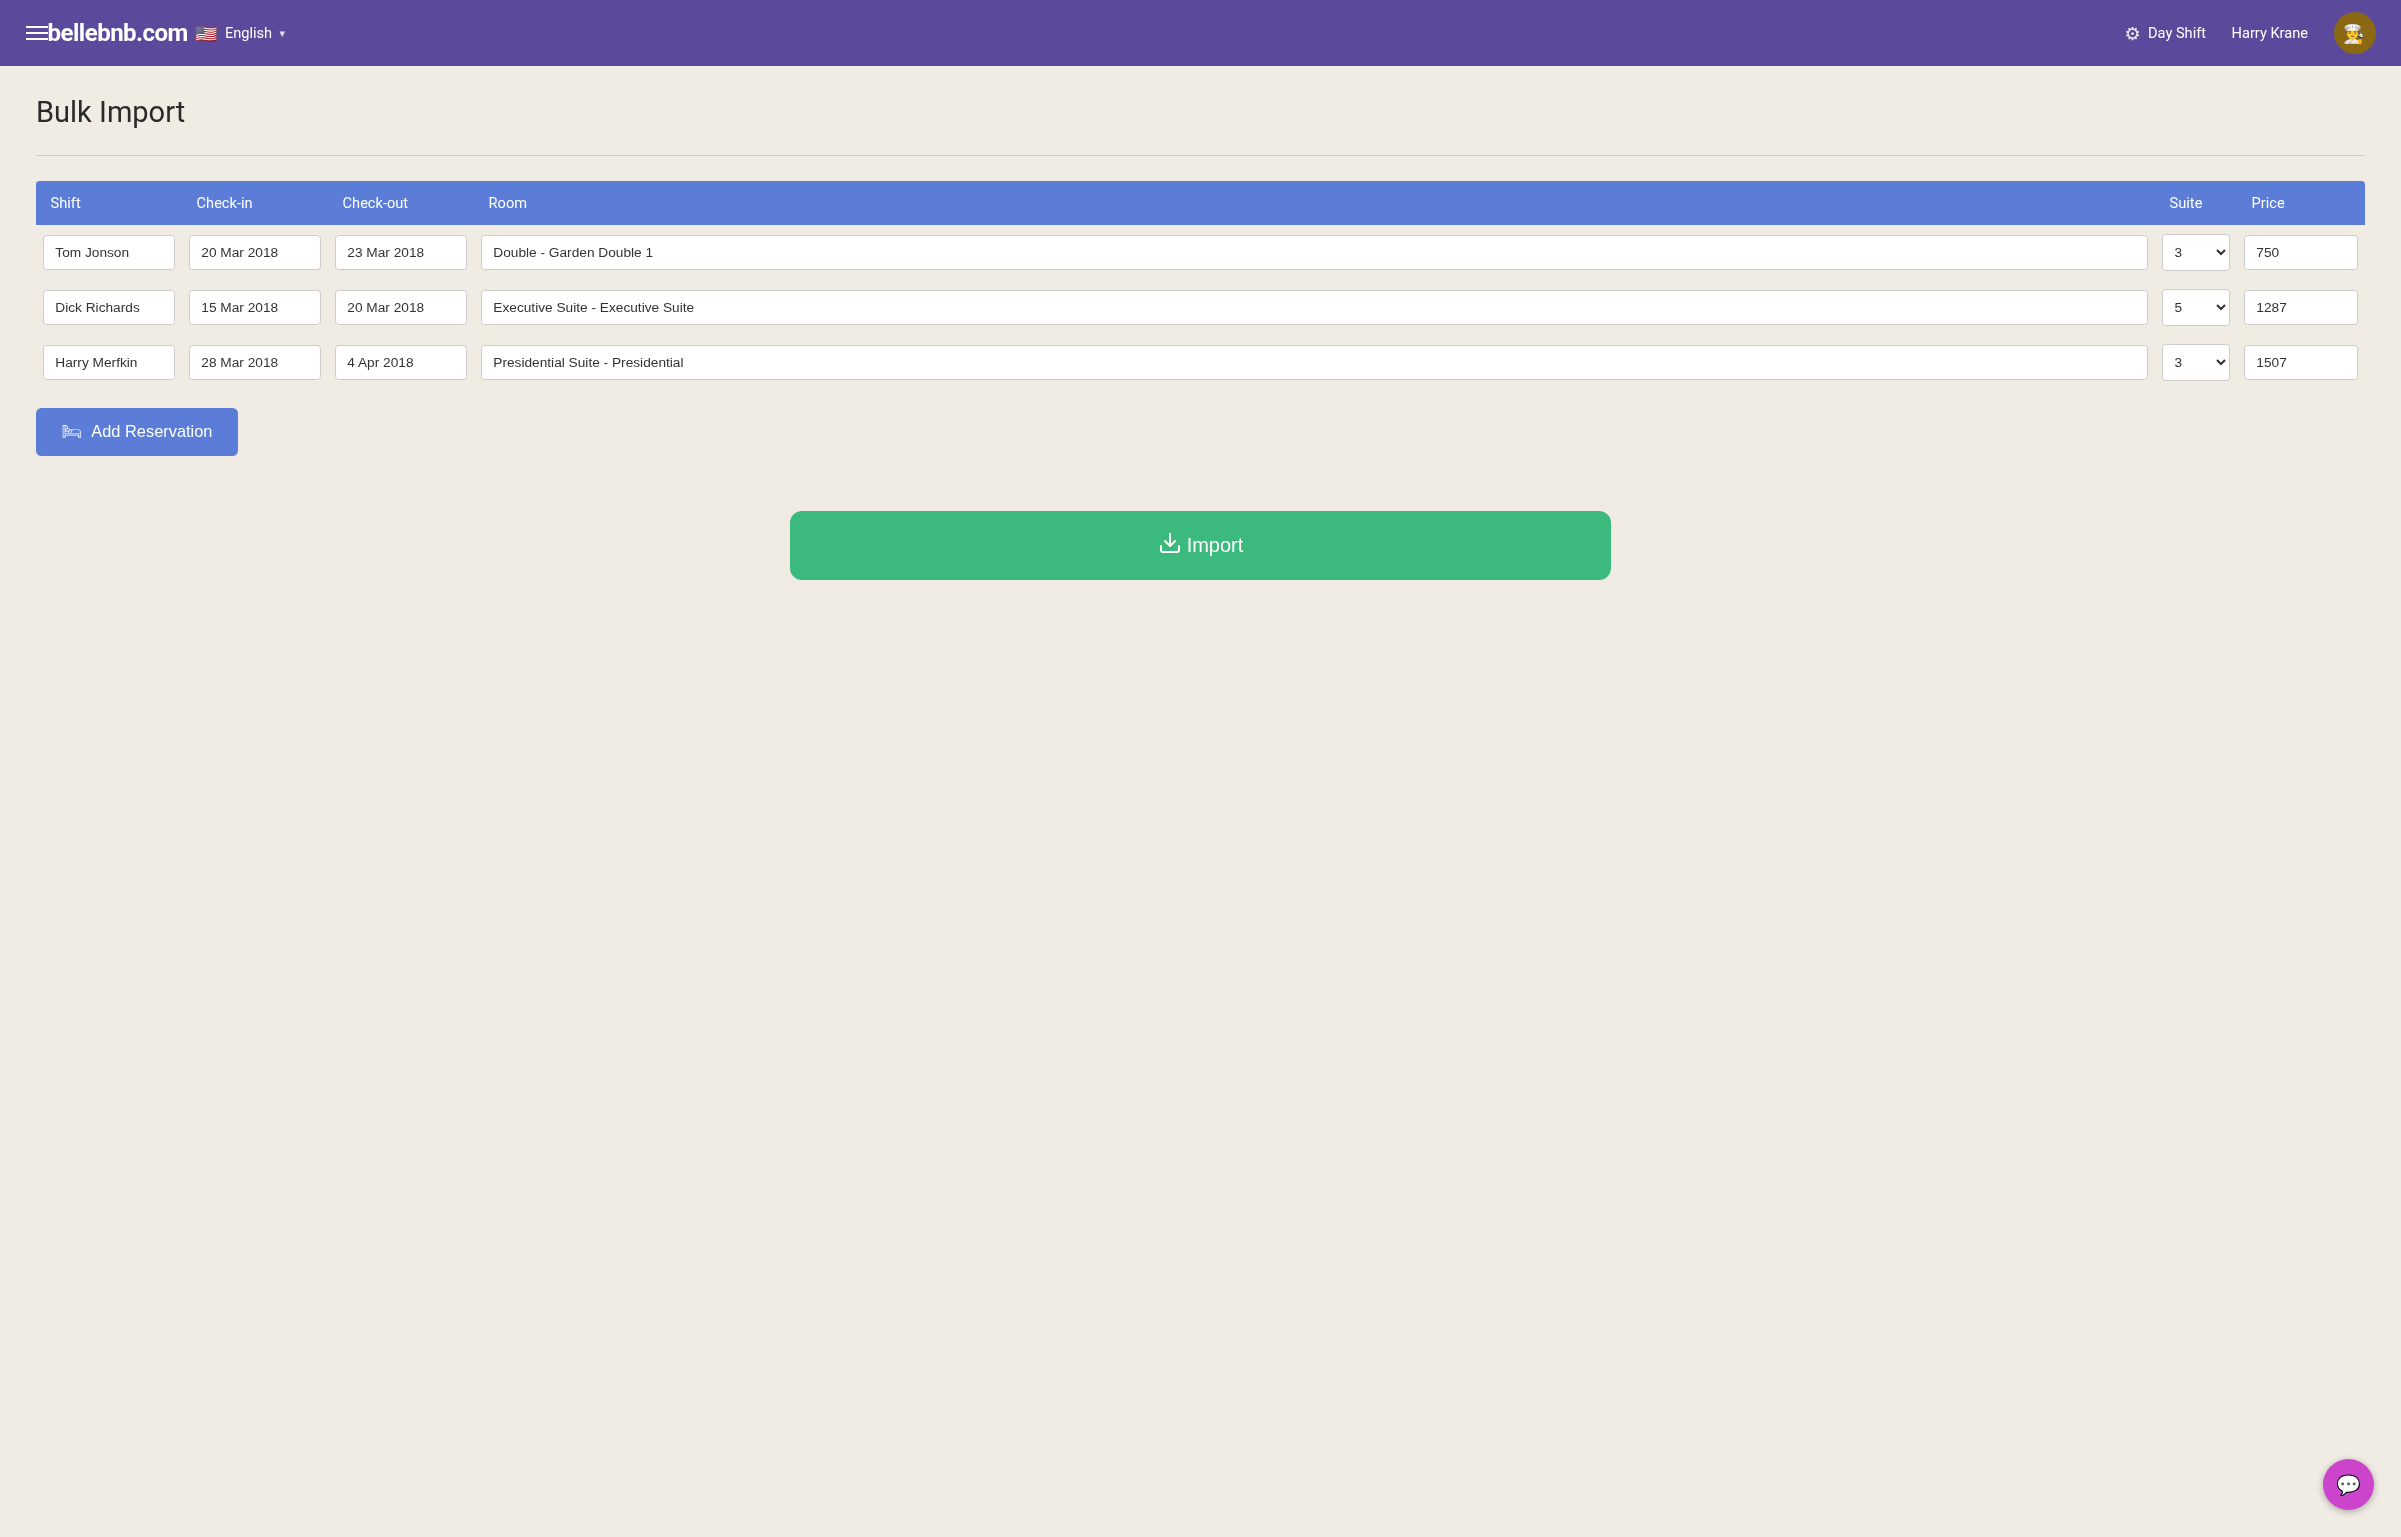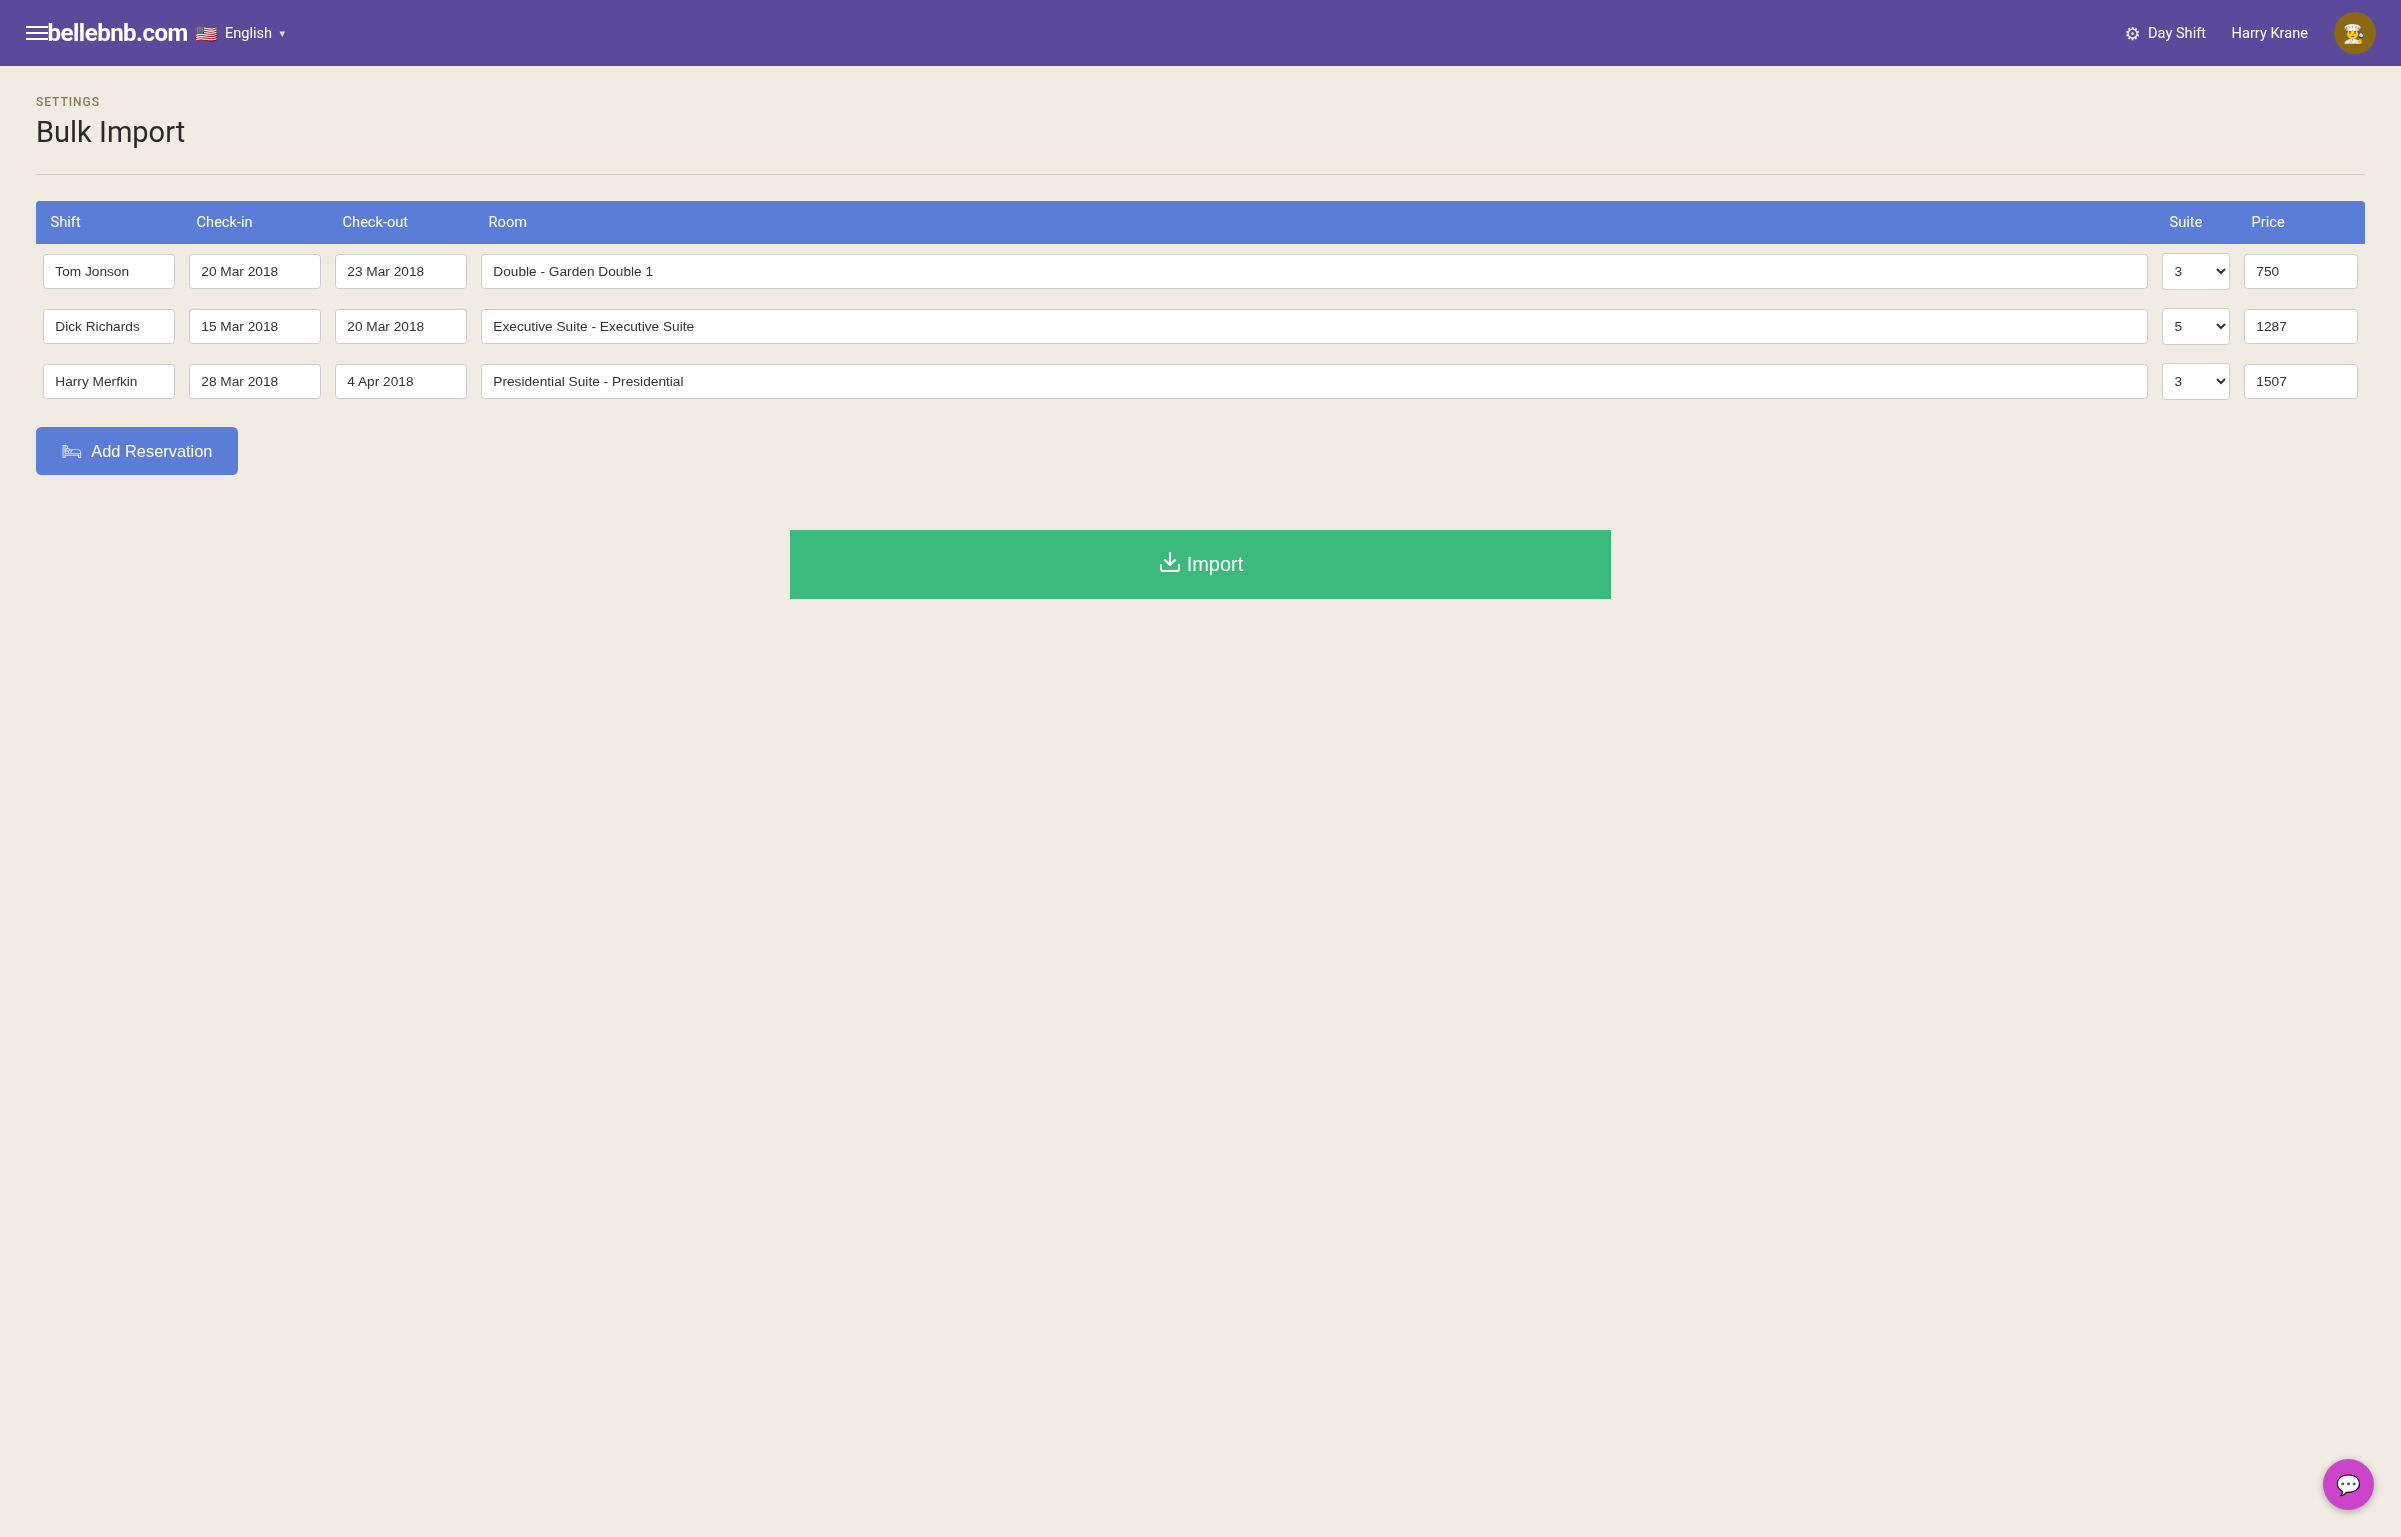--- a/index.html
+++ b/index.html
@@ -193,21 +193,21 @@
       justify-content: center;
       margin-top: 55px;
       padding: 0 109px;
     }
     .import-btn {
       flex: 1;
       max-width: 821px;
       background-color: #3cba7e;
       color: #fff;
       border: none;
-      border-radius: 0;
+      border-radius: 12px;
       padding: 20px 0;
       font-size: 20px;
       cursor: pointer;
       display: flex;
       align-items: center;
       justify-content: center;
       gap: 5px;
       font-weight: 500;
     }
     .download-icon {
@@ -254,21 +254,20 @@
       <span>Day Shift</span>
     </div>
     <span class="user-name">Harry Krane</span>
     <div class="avatar">
       <span>👨‍🍳</span>
     </div>
   </div>
 </header>
 
 <main class="main">
-  <div class="breadcrumb">SETTINGS</div>
   <h1 class="page-title">Bulk Import</h1>
   <hr class="divider">
 
   <div class="table-wrap">
     <table>
       <thead>
         <tr>
           <th class="col-name">Shift</th>
           <th class="col-checkin">Check-in</th>
           <th class="col-checkout">Check-out</th>

